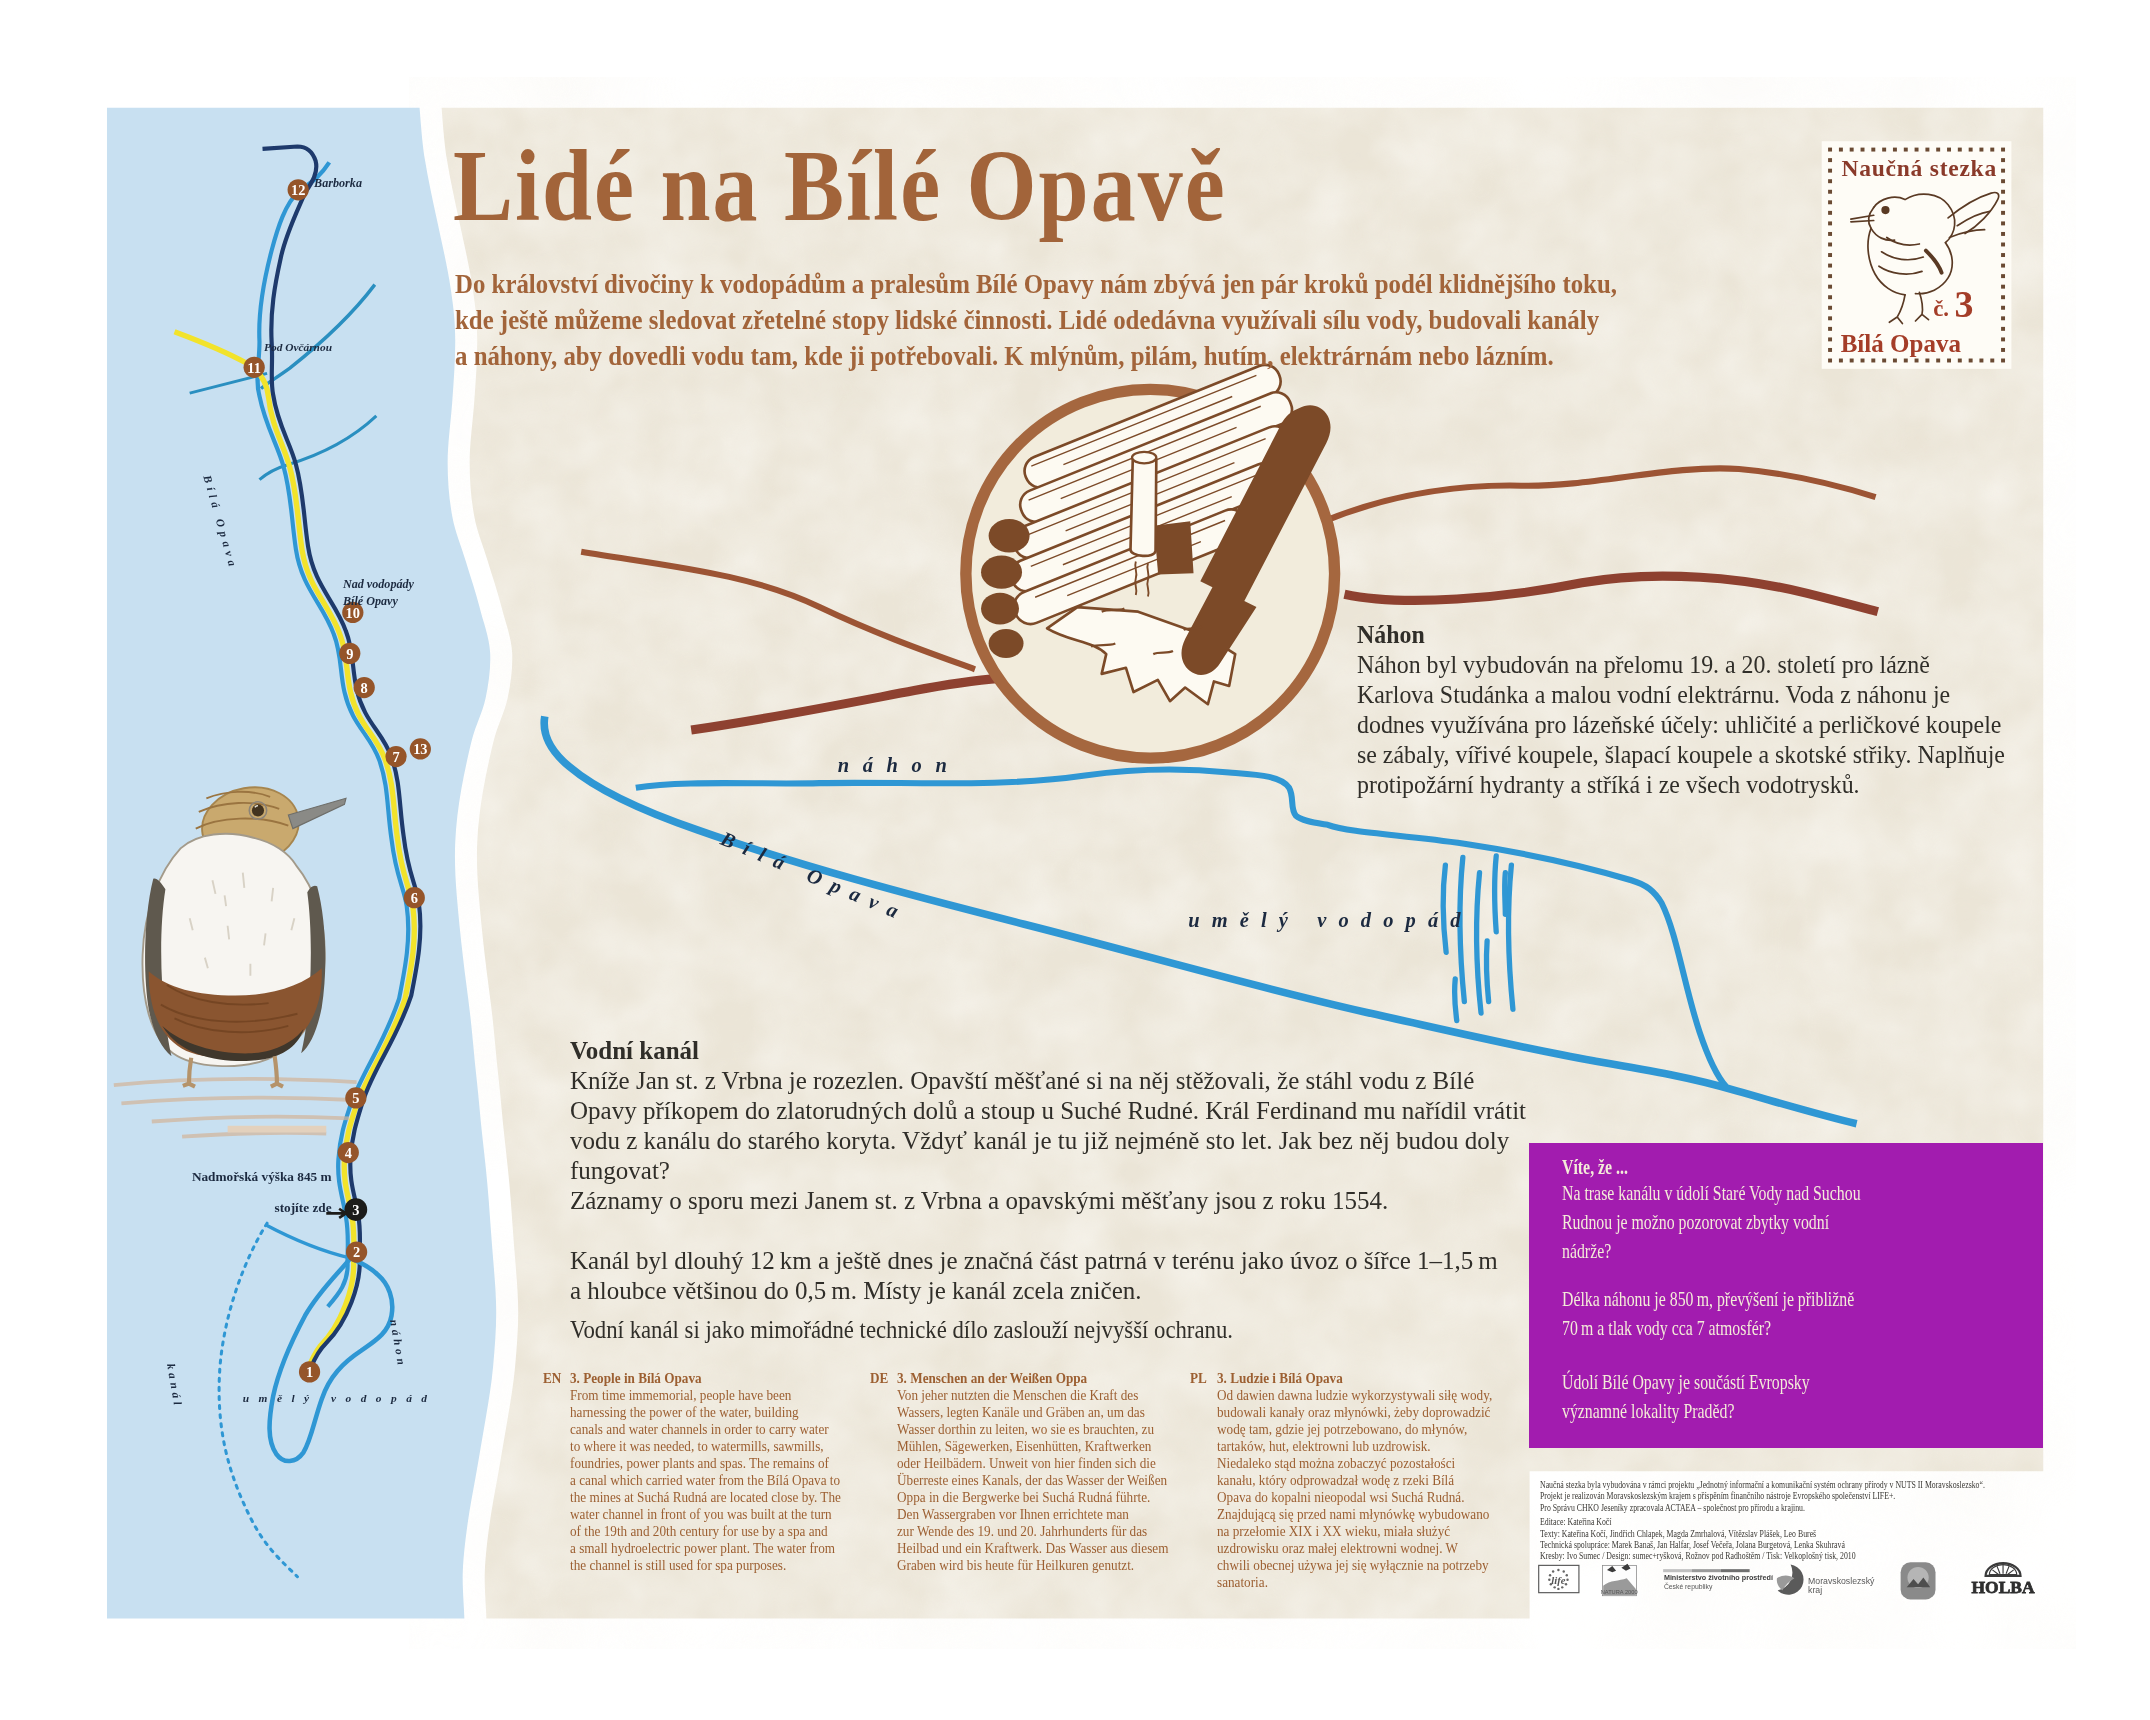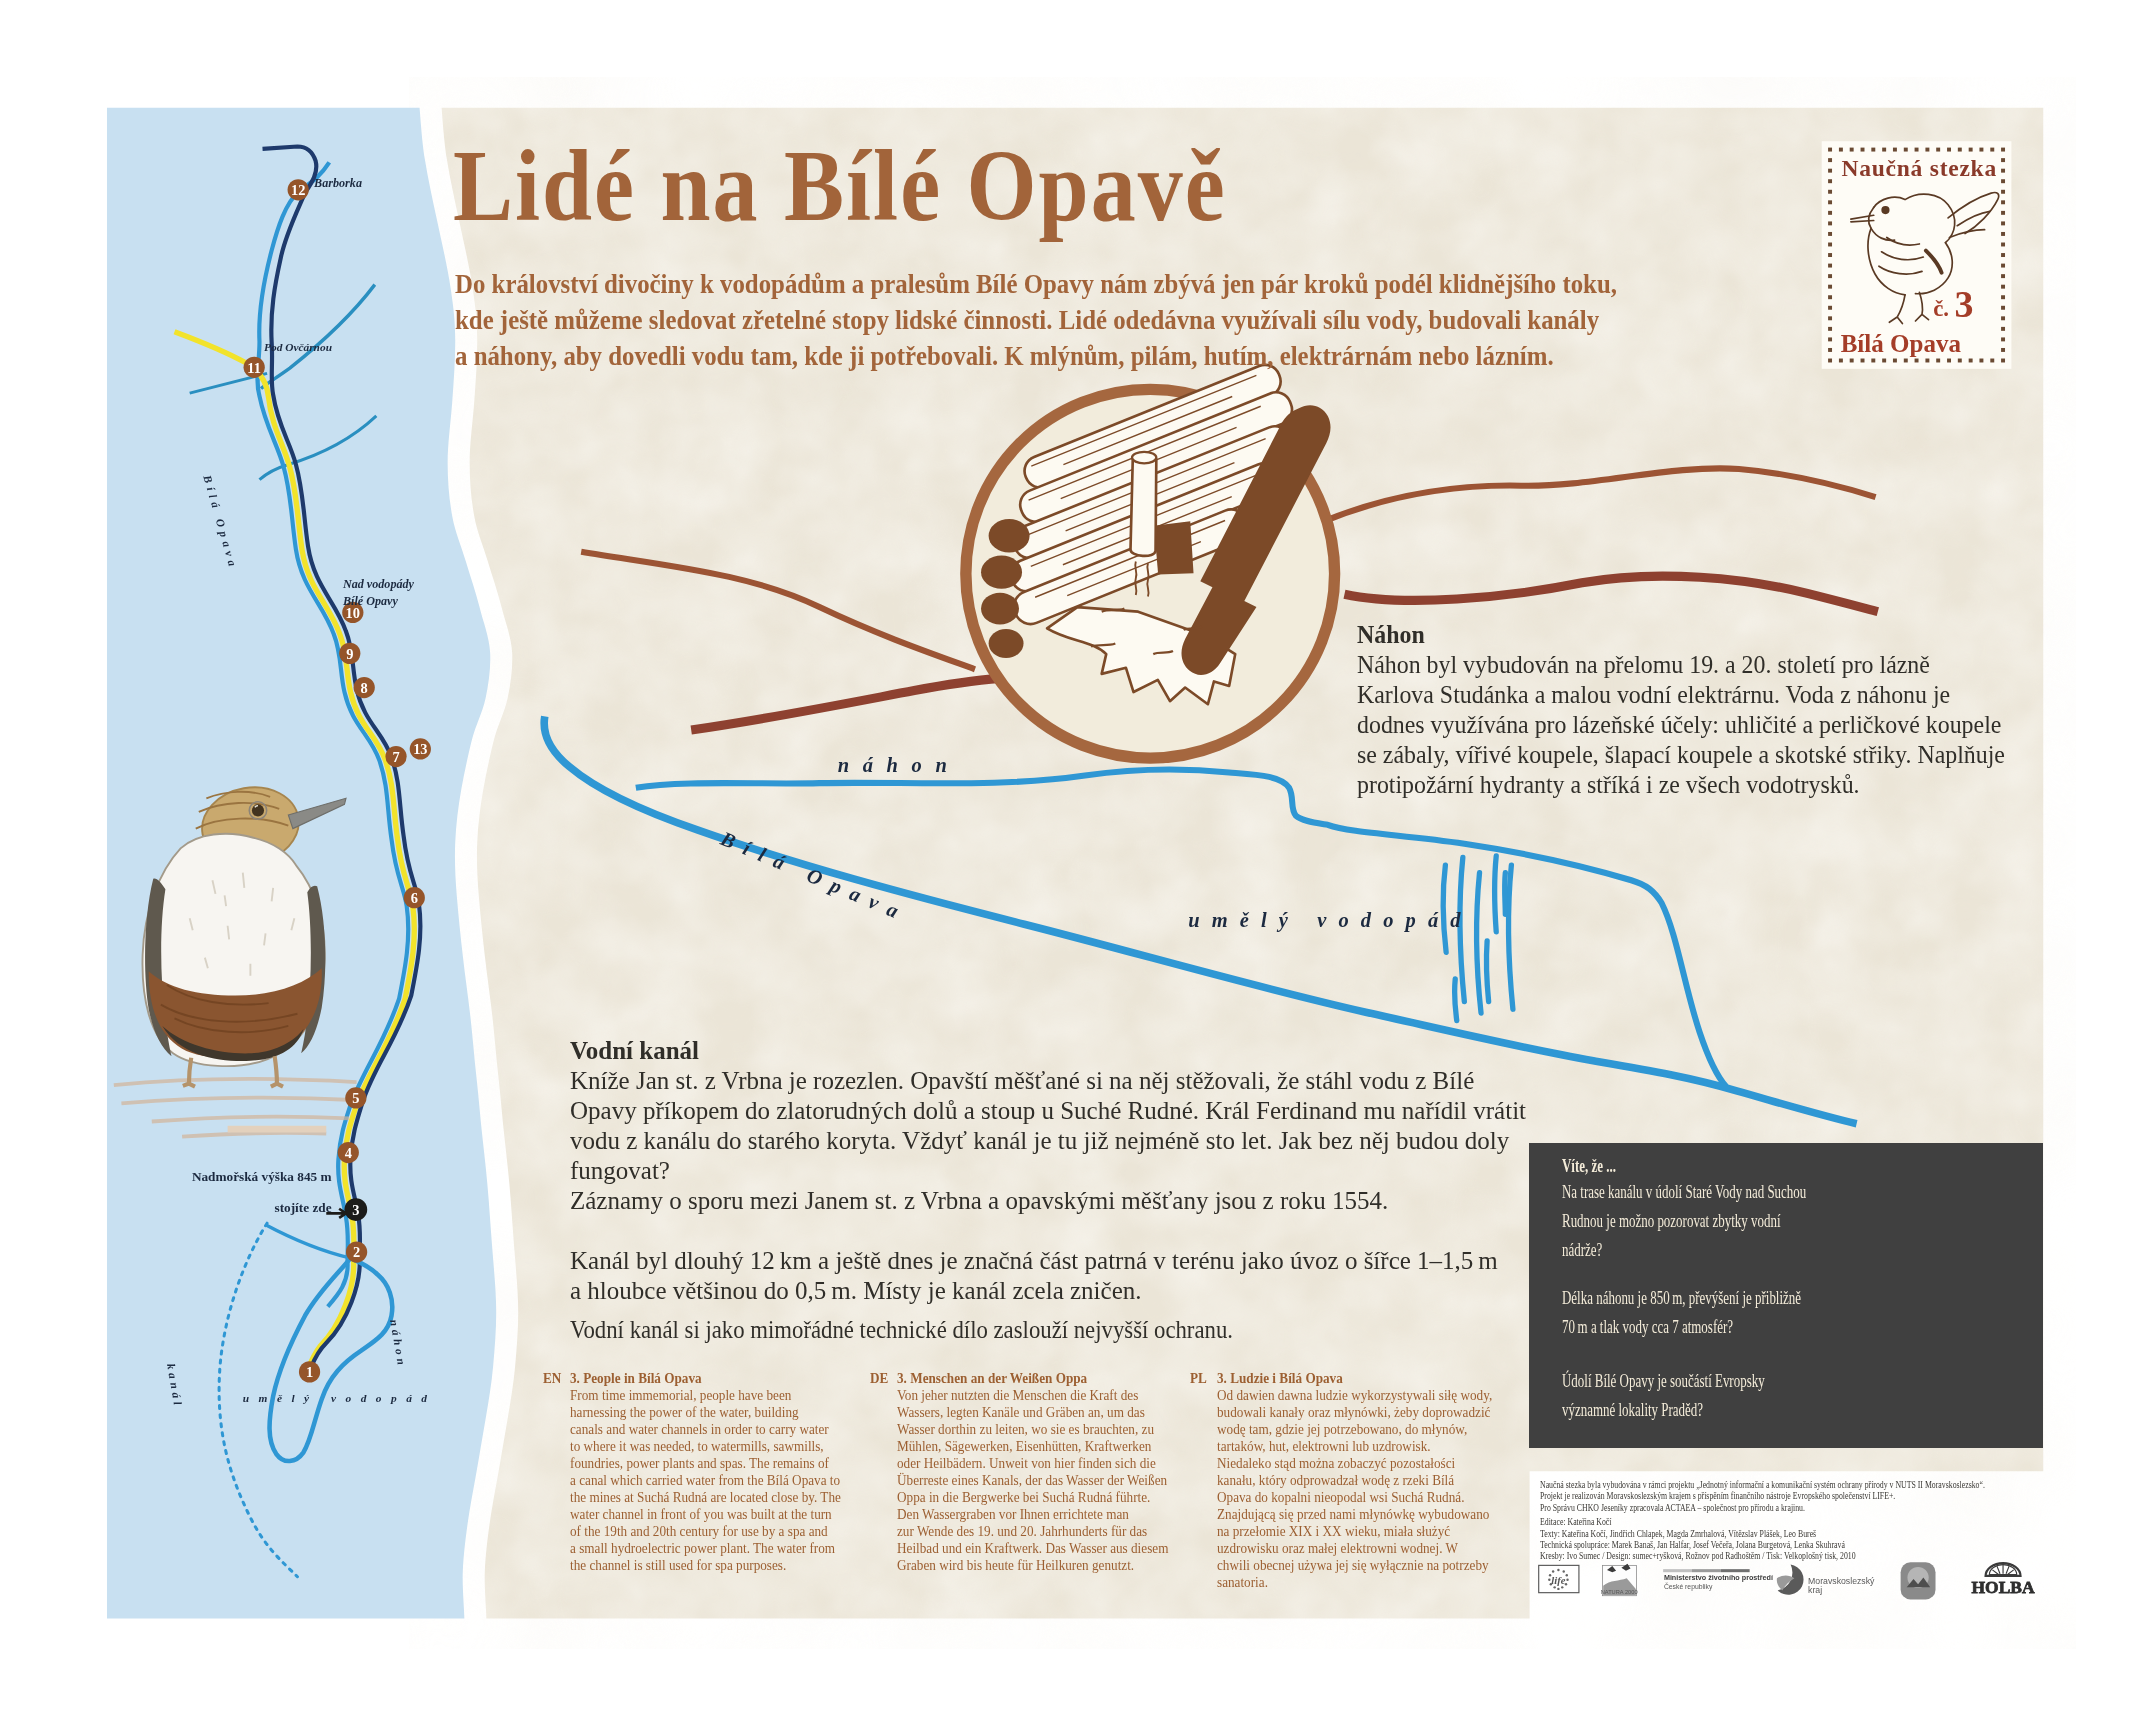--- a/index.html
+++ b/index.html
@@ -3,21 +3,21 @@
 <meta charset="utf-8">
 <style>
 html,body{margin:0;padding:0;background:#fff;}
 .page{position:relative;width:2151px;height:1721px;background:#ffffff;overflow:hidden;font-family:"Liberation Serif",serif;}
 .abs{position:absolute;}
 .title{color:#a2643a;font-weight:bold;font-size:90px;letter-spacing:2px;transform:scaleY(1.13);transform-origin:0 0;}
 .intro{color:#a2643a;font-weight:bold;font-size:27px;line-height:36px;white-space:nowrap;transform:scaleX(0.92);transform-origin:0 0;}
 .blk{color:#302e29;font-size:25px;line-height:30px;white-space:nowrap;}
 .lang{color:#9c5f31;font-size:15px;line-height:17px;white-space:nowrap;transform:scaleX(0.88);transform-origin:0 0;}
 .lang .hd{font-weight:bold;}
-.box{background:#404040;color:#f4ecd9;font-size:18px;line-height:29px;}
+.box{background:#a21caf;color:#f4ecd9;font-size:22px;line-height:29px;}
 .bx{position:absolute;left:33px;white-space:nowrap;transform:scaleX(0.72);transform-origin:0 0;}
 .foot{color:#3a3834;font-size:10px;line-height:11.4px;white-space:nowrap;transform:scaleX(0.78);transform-origin:0 0;}
 </style>
 </head>
 <body>
 <div class="page">
 
 <svg class="abs" style="left:0;top:0" width="2151" height="1721" viewBox="0 0 2835 2268">
 <defs>
 <filter id="paper" x="-2%" y="-2%" width="104%" height="104%">

